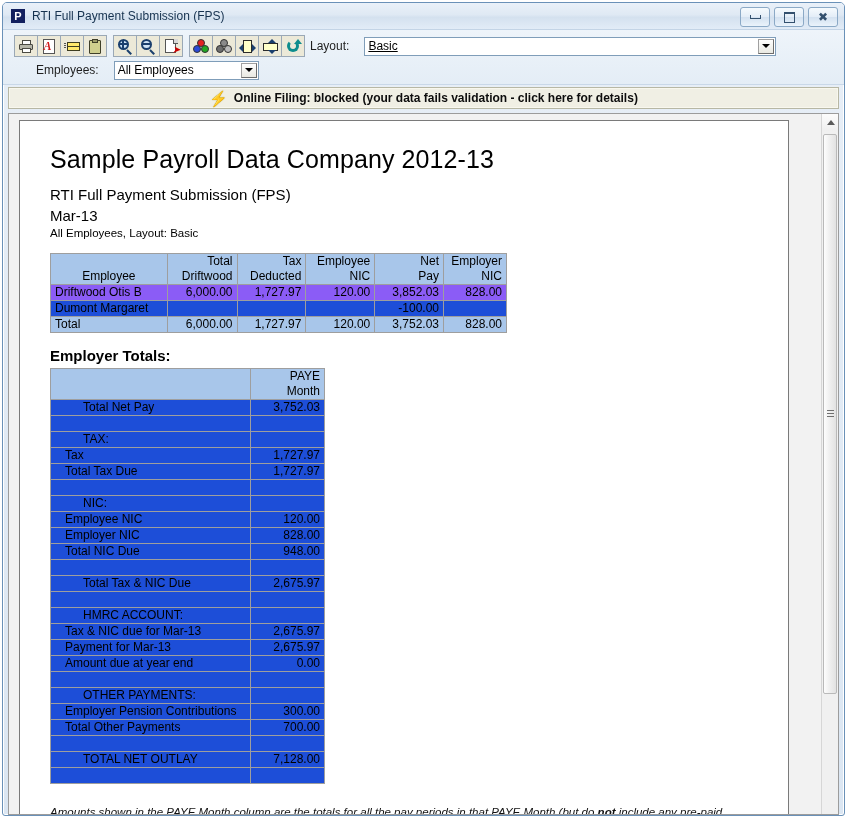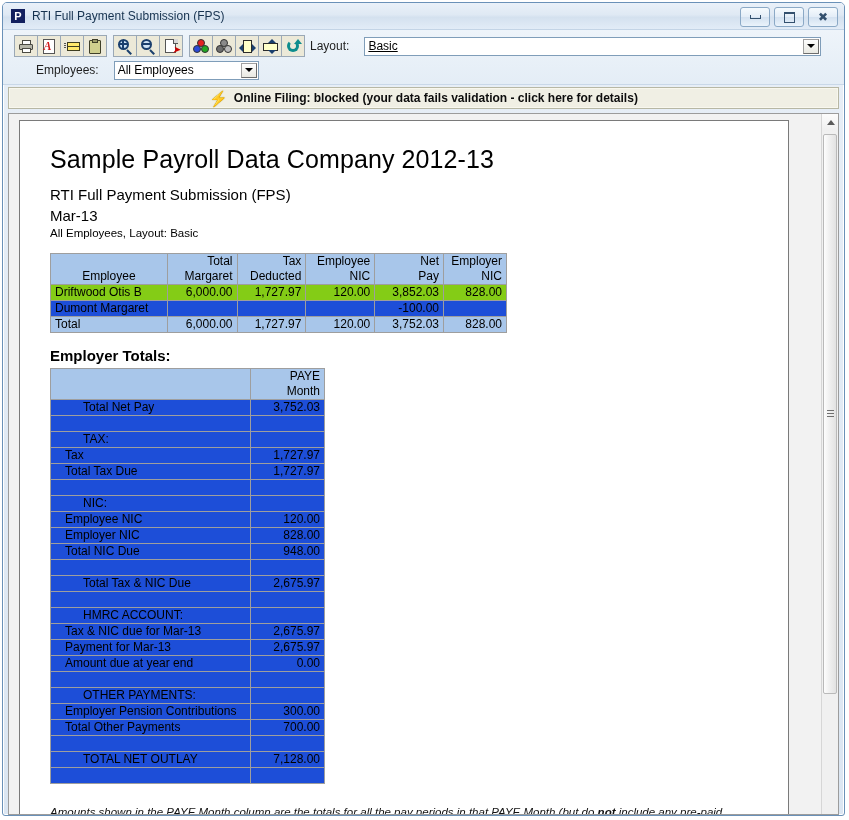--- a/index.html
+++ b/index.html
@@ -157,21 +157,21 @@
     border-right-color:#6d6d6d; border-bottom-color:#6d6d6d;
     box-sizing: border-box;
     display: flex; align-items: center; justify-content: center;
   }
   .arrow-btn .tri {
     width: 0; height: 0;
     border-left: 4px solid transparent;
     border-right: 4px solid transparent;
     border-top: 4px solid #000;
   }
-  #layout-combo { width: 457px; text-decoration: underline; }
+  #layout-combo { width: 412px; text-decoration: underline; }
   #employees-combo { width: 145px; }
   #toolbar-row2 {
     display: flex; align-items: center;
     padding-left: 27px; height: 24px;
   }
 
   
   #filing-banner {
     margin: 2px 5px 0 5px;
     height: 20px;
@@ -228,21 +228,21 @@
   table.rpt td, table.rpt th {
     border: 1px solid #9e9e9e;
     padding: 0 4px;
     height: 15px;
     line-height: 15px;
     font-weight: normal;
     box-sizing: border-box;
     white-space: nowrap;
   }
   .hdr { background: #a8c6ea; font-weight: bold; vertical-align: bottom; }
-  .row-white { background: #84cc16; }
+  .row-white { background: #8b5cf6; }
   .row-cream { background: #1d4ed8; }
   .row-total { background: #a8c6ea; font-weight: bold; }
   .num { text-align: right; }
   .bold { font-weight: bold; }
   .indent1 { padding-left: 14px !important; }
   .blankrow td { height: 13px; }
 
   #emp-table { width: 457px; margin-bottom: 14px; }
   #emp-table .c-name { width: 117px; }
   #emp-table .c-tp   { width: 70px; }
@@ -454,21 +454,21 @@
 
       <h1 id="report-title">Sample Payroll Data Company 2012-13</h1>
       <div id="report-subtitle">RTI Full Payment Submission (FPS)</div>
       <div id="report-period">Mar-13</div>
       <div id="report-filter">All Employees, Layout: Basic</div>
 
       <table class="rpt" id="emp-table">
         <thead>
           <tr>
             <th class="hdr c-name"><span>Employee</span></th>
-            <th class="hdr c-tp num"><span>Total</span><br><span>Margaret</span></th>
+            <th class="hdr c-tp num"><span>Total</span><br><span>Driftwood</span></th>
             <th class="hdr c-td num"><span>Tax</span><br><span>Deducted</span></th>
             <th class="hdr c-enic num"><span>Employee</span><br><span>NIC</span></th>
             <th class="hdr c-np num"><span>Net</span><br><span>Pay</span></th>
             <th class="hdr c-ernic num"><span>Employer</span><br><span>NIC</span></th>
           </tr>
         </thead>
         <tbody>
           <tr class="row-white">
             <td>Driftwood Otis B</td>
             <td class="num">6,000.00</td>

